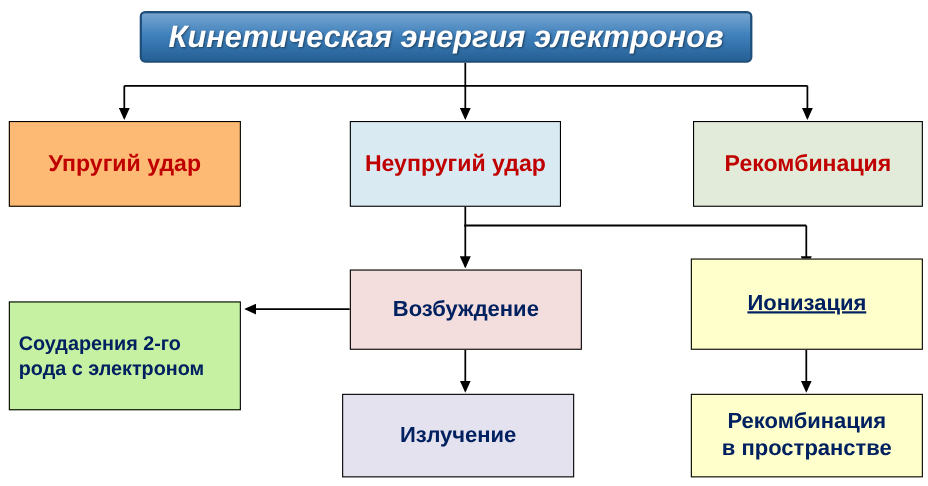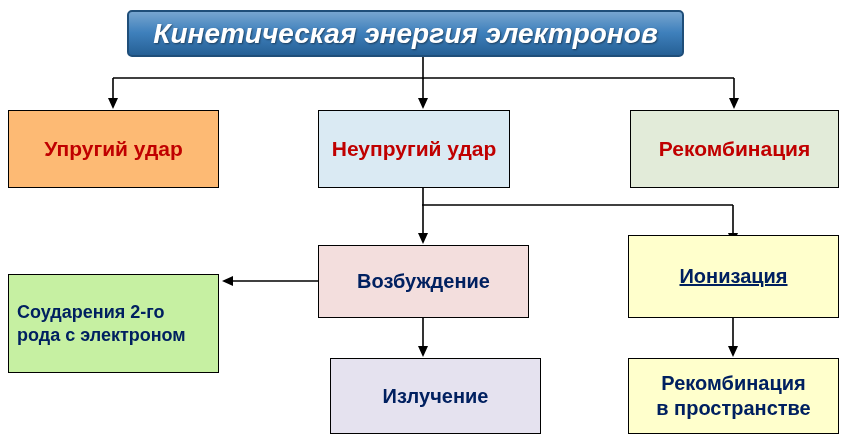--- a/index.html
+++ b/index.html
@@ -99,21 +99,21 @@
 
   <div class="node mid" style="left: 318px; top: 245px; width: 211px; height: 73px; background-color: rgb(243, 222, 221); color: rgb(0, 32, 96);">
     <span class="lbl">Возбуждение</span>
   </div>
 
   <div class="node mid" style="left: 628px; top: 235px; width: 211px; height: 83px; background-color: rgb(255, 255, 204); color: rgb(0, 32, 96); text-decoration: underline;">
     <span class="lbl">Ионизация</span>
   </div>
 
 
-  <div class="node mid" style="left: 330px; top: 358px; width: 211px; height: 76px; background-color: rgb(229, 226, 239); color: rgb(0, 32, 96);">
+  <div class="node mid" style="left: 311px; top: 358px; width: 211px; height: 76px; background-color: rgb(229, 226, 239); color: rgb(0, 32, 96);">
     <span class="lbl">Излучение</span>
   </div>
 
   <div class="node mid" style="left: 628px; top: 358px; width: 211px; height: 76px; background-color: rgb(255, 255, 204); color: rgb(0, 32, 96);">
     <span class="lbl">Рекомбинация
 в пространстве</span>
   </div>
 
 </div>
 

